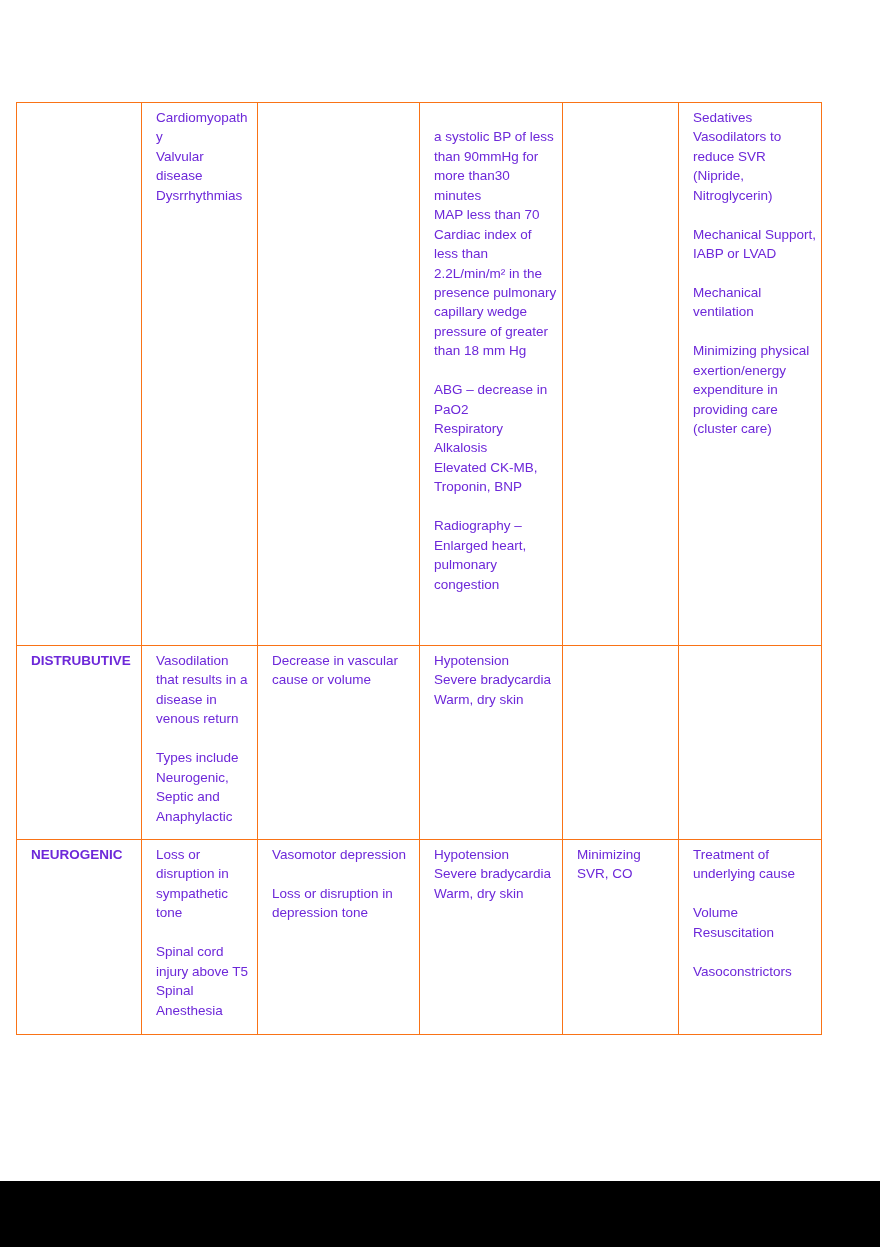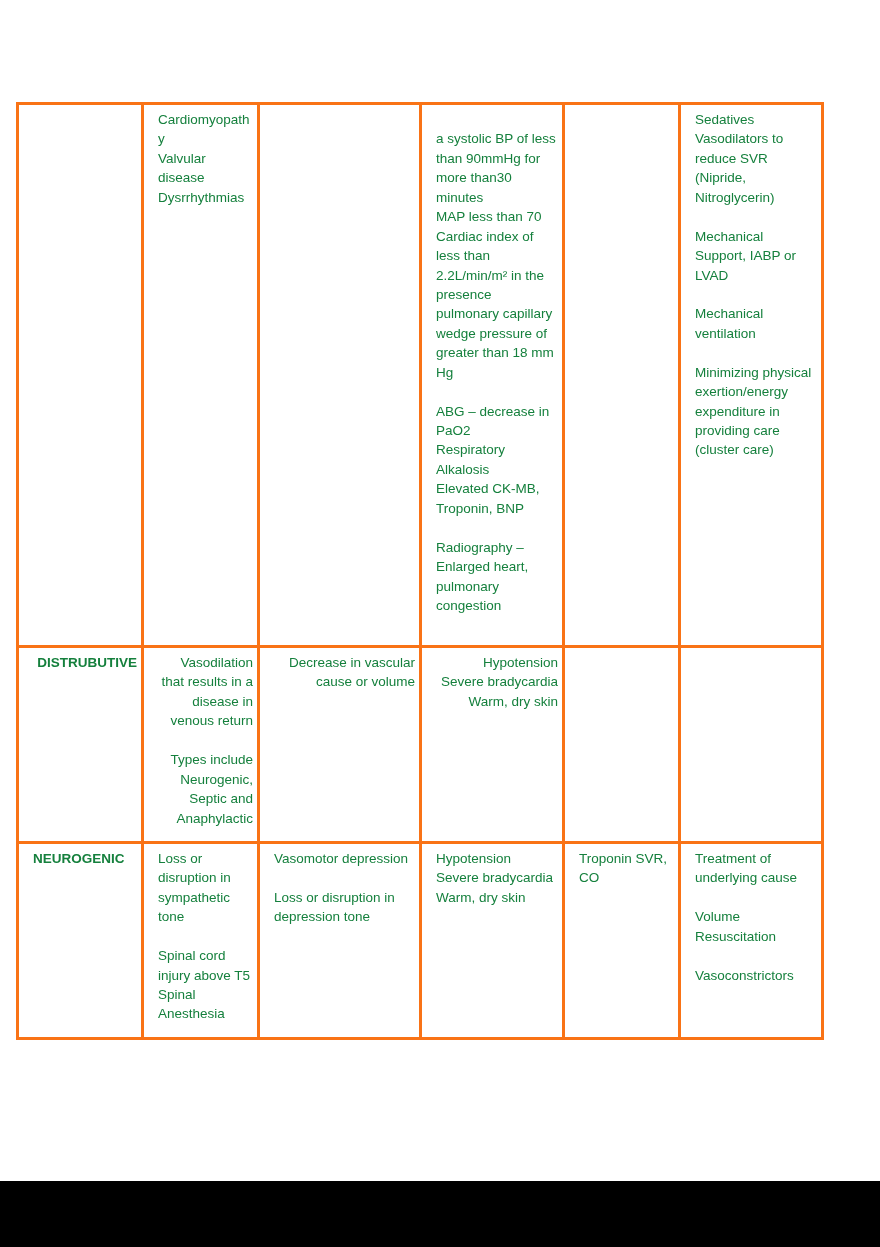--- a/index.html
+++ b/index.html
@@ -17,26 +17,26 @@
   }
   table.shock-table {
     position: absolute;
     left: 16px;
     top: 102px;
     width: 805px;
     border-collapse: collapse;
     table-layout: fixed;
   }
   table.shock-table td {
-    border: 3px solid #f97316;
+    border: 1px solid #f97316;
     vertical-align: top;
     padding: 5px 4px 13px 14px;
     font-size: 13.5px;
     line-height: 1.44;
-    color: #15803d;
+    color: #6d28d9;
     white-space: pre-line;
     overflow-wrap: break-word;
   }
   td.col-type {
     font-weight: 700;
     padding-left: 18px;
   }
   .bottom-bar {
     position: absolute;
     left: 0;
@@ -80,21 +80,21 @@
         <td></td>
         <td>Sedatives
 Vasodilators to reduce SVR (Nipride, Nitroglycerin)
 
 Mechanical Support, IABP or LVAD
 
 Mechanical ventilation
 
 Minimizing physical exertion/energy expenditure in providing care (cluster care)</td>
       </tr>
-      <tr style="height:194px;text-align:right;">
+      <tr style="height:194px;">
         <td class="col-type">DISTRUBUTIVE</td>
         <td>Vasodilation that results in a disease in venous return
 
 Types include Neurogenic, Septic and Anaphylactic</td>
         <td>Decrease in vascular cause or volume</td>
         <td>Hypotension
 Severe bradycardia
 Warm, dry skin</td>
         <td></td>
         <td></td>
@@ -104,21 +104,21 @@
         <td>Loss or disruption in sympathetic tone
 
 Spinal cord injury above T5
 Spinal Anesthesia</td>
         <td>Vasomotor depression
 
 Loss or disruption in depression tone</td>
         <td>Hypotension
 Severe bradycardia
 Warm, dry skin</td>
-        <td>Troponin SVR, CO</td>
+        <td>Minimizing SVR, CO</td>
         <td>Treatment of underlying cause
 
 Volume Resuscitation
 
 Vasoconstrictors</td>
       </tr>
     </tbody>
   </table>
 
   <div class="bottom-bar"></div>

